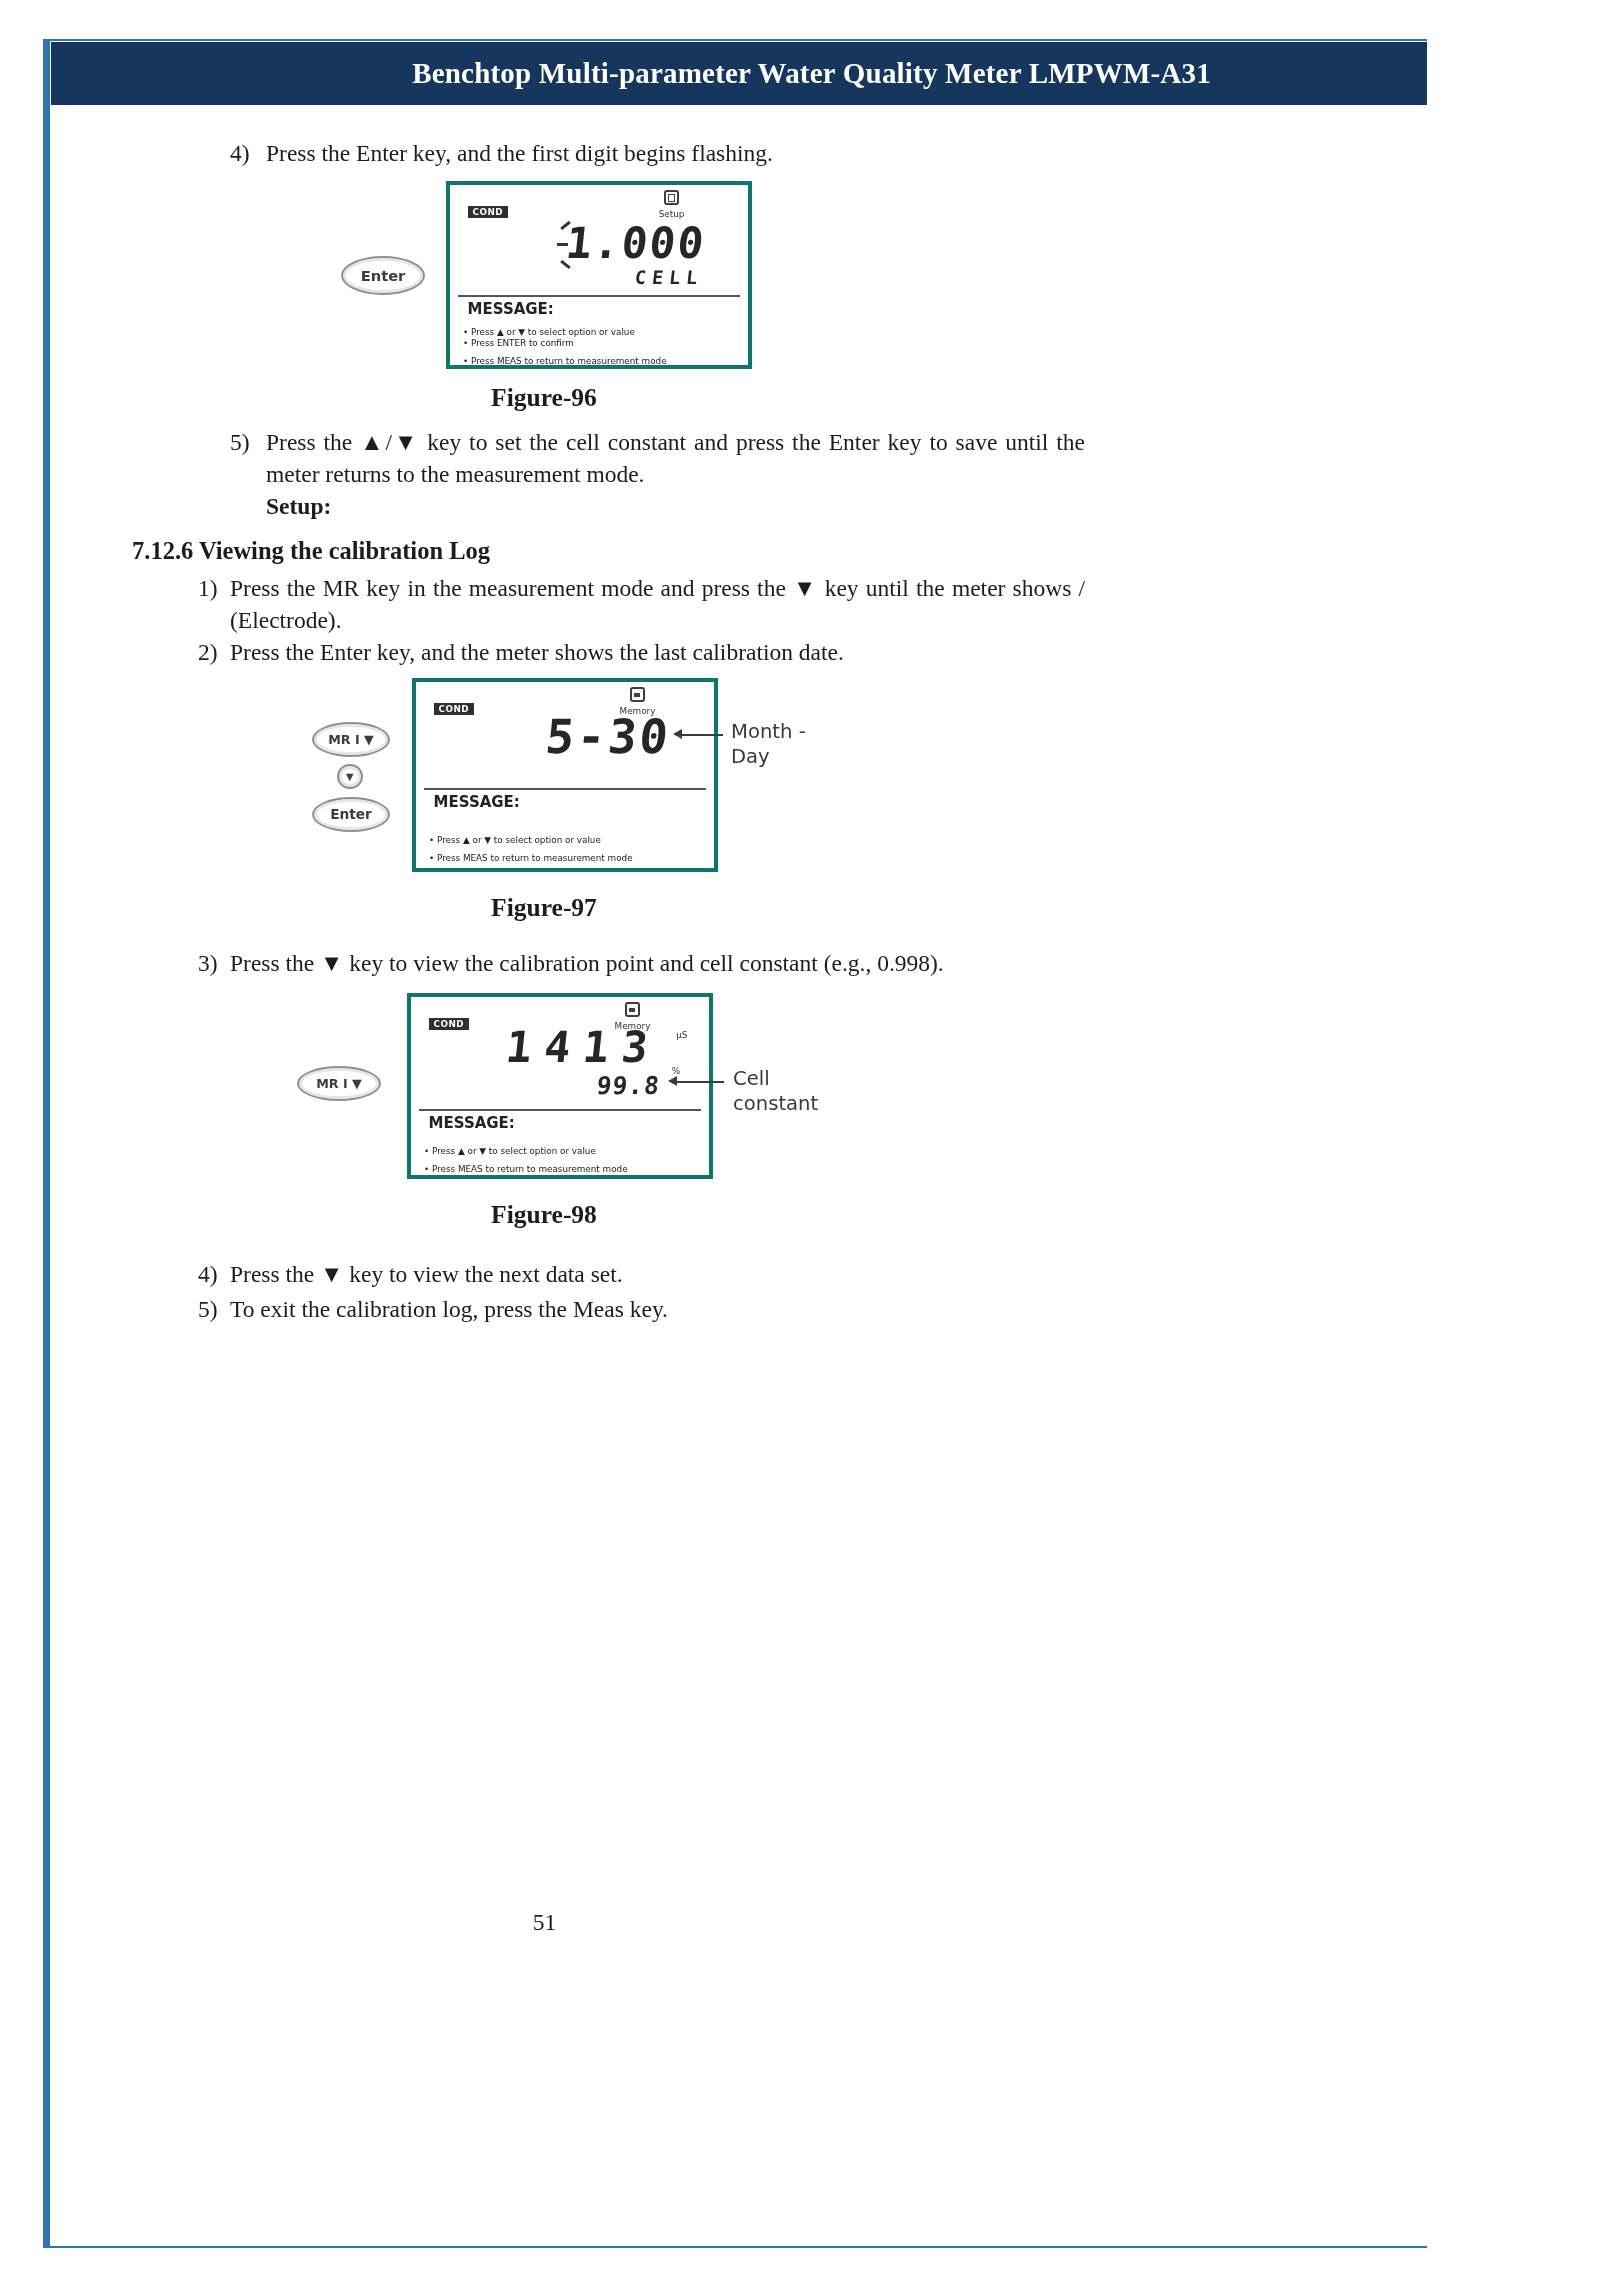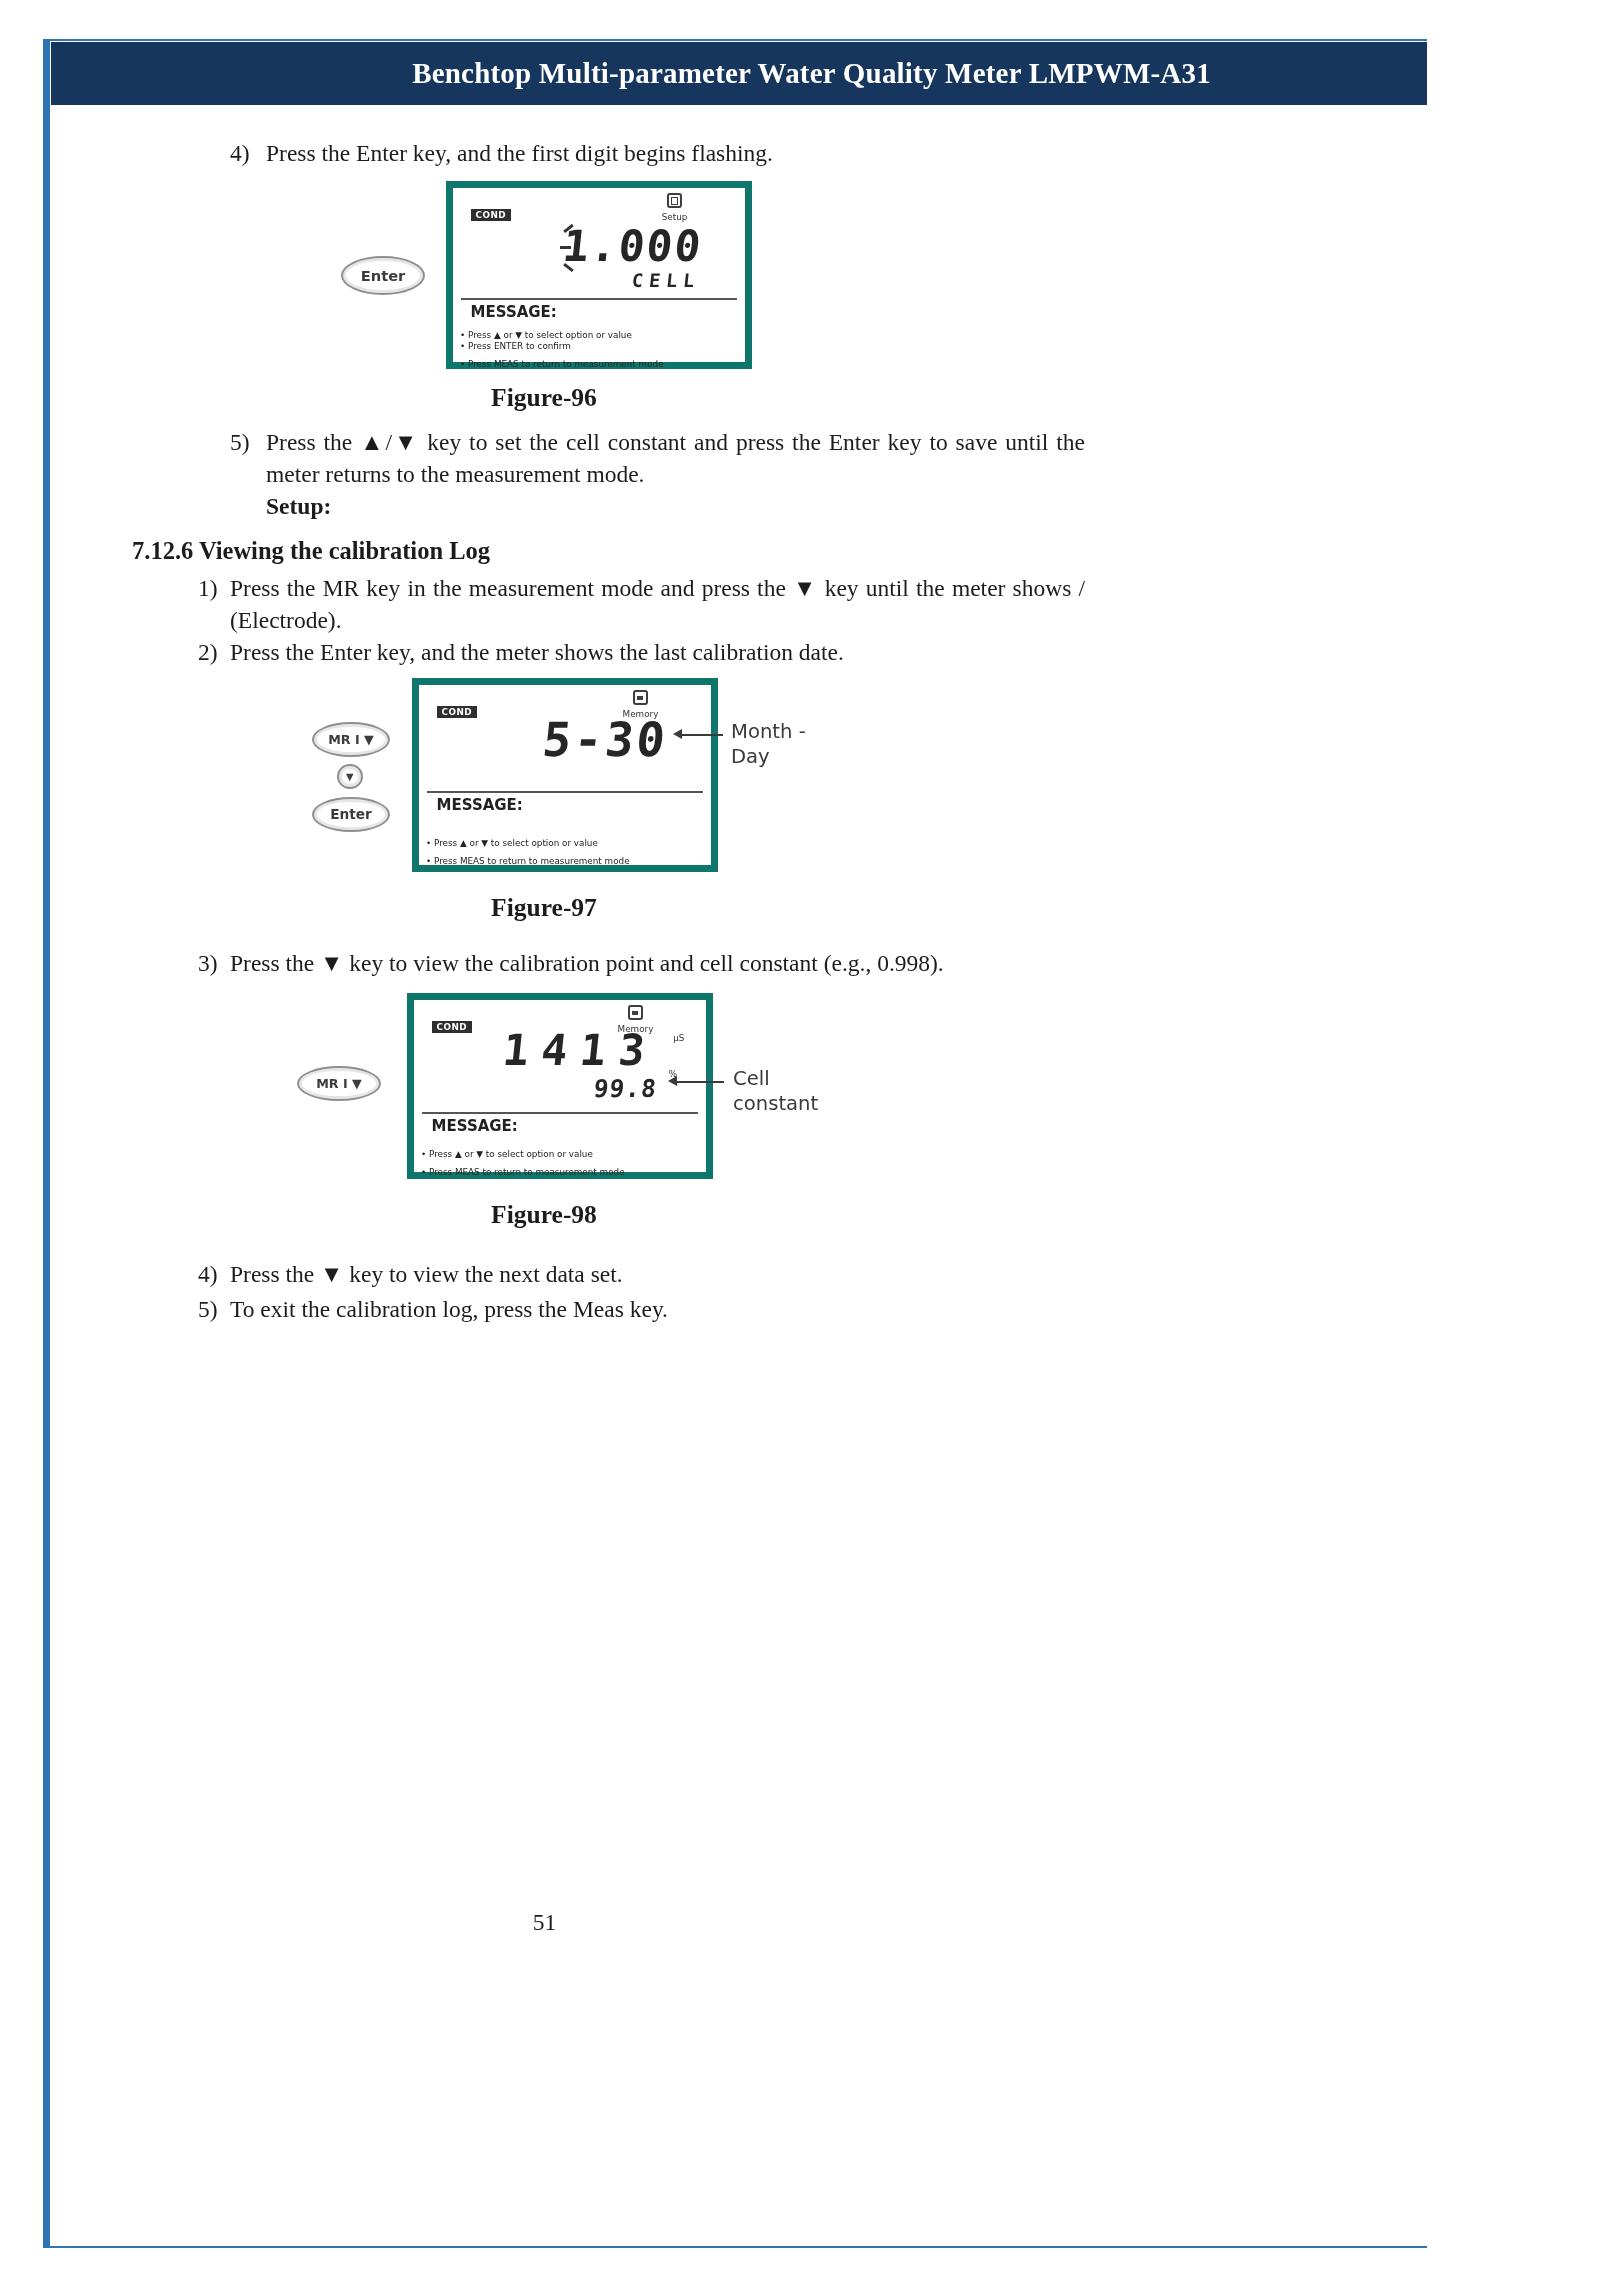--- a/index.html
+++ b/index.html
@@ -16,31 +16,31 @@
   .list2 .num{width:32px;flex:none;}
   .txt{flex:1;}
   .just{text-align:justify;}
   .notelabel{font-weight:bold;}
   .mt32{margin-top:31px;} .mt12{margin-top:11.8px;} .mt10{margin-top:9.8px;} .mt4{margin-top:3.9px;}
   .mt18{margin-top:17.6px;} .mt22{margin-top:21.6px;} .mt14{margin-top:13.7px;} .mt26{margin-top:25.5px;} .mt3{margin-top:2.9px;}
   .heading{margin:11.8px 0 0 87px;font-size:24.5px;font-weight:bold;line-height:34px;}
   .caption{margin-left:205px;width:588px;text-align:center;font-weight:bold;font-size:25.5px;line-height:34px;}
 
   .figwrap{position:relative;width:100%;}
-  .lcd{position:absolute;background:#fff;border:7px solid #0f766e;box-sizing:border-box;}
+  .lcd{position:absolute;background:#fff;border:4px solid #0f766e;box-sizing:border-box;}
   .badge{position:absolute;left:17.6px;top:21.6px;background:#2f2f2f;color:#fff;font-family:"DejaVu Sans",sans-serif;font-size:8.8px;font-weight:bold;padding:1px 4.9px;letter-spacing:0.5px;}
   .icon-group{position:absolute;left:192px;top:4.9px;width:59px;text-align:center;font-family:"DejaVu Sans",sans-serif;}
   .icon-box{display:inline-block;width:14.7px;height:14.7px;border:2px solid #3e3e3e;border-radius:2.9px;position:relative;box-sizing:border-box;}
   .icon-box i{position:absolute;left:2px;top:2px;width:4.9px;height:5.9px;border:1.5px solid #3e3e3e;}
   .icon-box.mem i{left:2px;top:3.9px;width:5.9px;height:3.9px;border:none;background:#3e3e3e;}
   .icon-label{display:block;font-size:8.8px;color:#333;margin-top:0;}
   .seg{position:absolute;font-family:"DejaVu Sans Mono",monospace;font-weight:bold;color:#262626;transform:skewX(-6deg);}
   .sep{position:absolute;left:7.8px;right:7.8px;border-top:2px solid #555;}
   .msg{position:absolute;left:17.6px;font-family:"DejaVu Sans",sans-serif;font-size:15px;font-weight:bold;color:#222;}
-  .bullets{position:absolute;left:7px;font-family:"DejaVu Sans",sans-serif;font-size:8.8px;color:#222;line-height:11.3px;}
+  .bullets{position:absolute;left:13px;font-family:"DejaVu Sans",sans-serif;font-size:8.8px;color:#222;line-height:11.3px;}
   .bullets .gap{margin-top:6.9px;}
   .key{position:absolute;border:2px solid #8f8f8f;border-radius:50%;background:#fff;box-shadow:inset 0 0 0 2.9px #e6e6e6;display:flex;align-items:center;justify-content:center;font-family:"DejaVu Sans",sans-serif;font-weight:bold;color:#3c3c3c;box-sizing:border-box;}
   .pointer{position:absolute;height:2px;background:#3a3a3a;}
   .pointer .head{position:absolute;left:-8.8px;top:-4.4px;width:0;height:0;border-right:9.8px solid #3a3a3a;border-top:5.4px solid transparent;border-bottom:5.4px solid transparent;}
   .ann{position:absolute;font-family:"DejaVu Sans",sans-serif;font-size:19.6px;color:#3a3a3a;line-height:25.5px;}
 
   .fig96{height:190px;}
   .fig96 .key-enter{left:296px;top:75px;width:84px;height:39px;font-size:14.7px;}
   .fig96 .lcd{left:401px;top:0;width:306px;height:188px;}
   .fig96 .digits{right:43px;top:33px;font-size:43px;letter-spacing:2px;}

